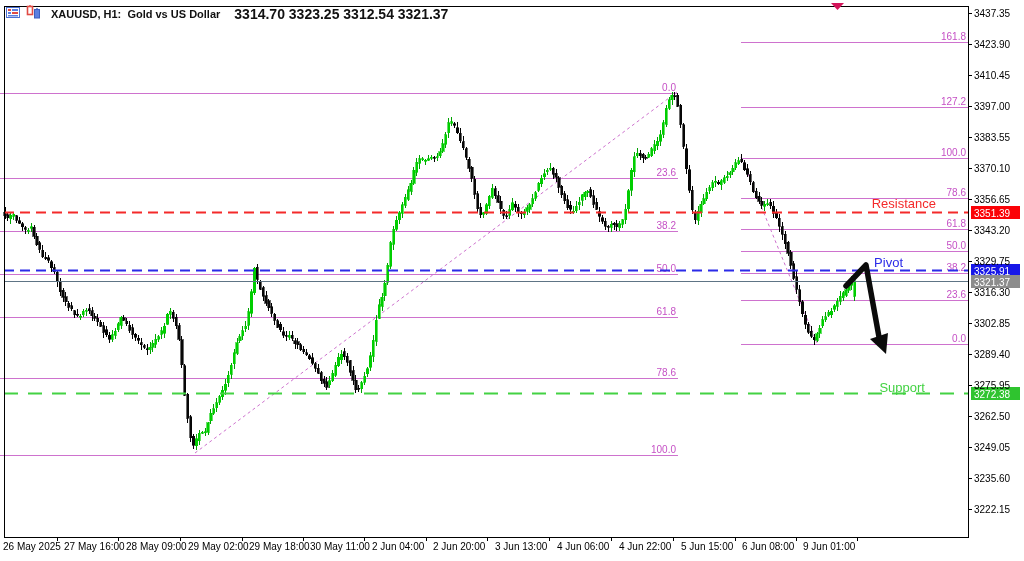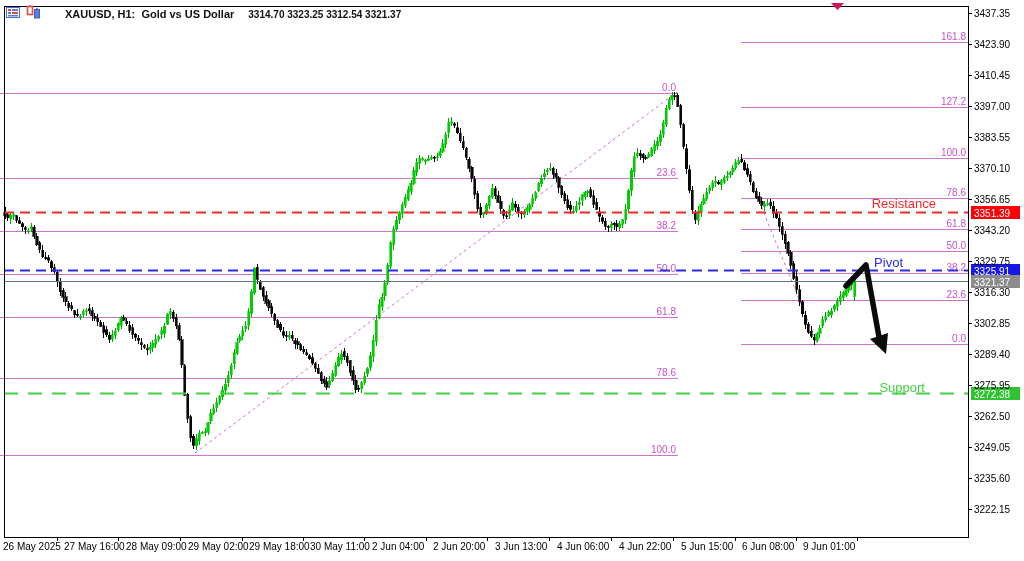--- a/index.html
+++ b/index.html
@@ -1,21 +1,21 @@
 <!DOCTYPE html>
 <html><head>
 <meta charset="utf-8">
 <style>
   html,body{margin:0;padding:0;background:#ffffff;}
   .stage{position:relative;width:1024px;height:561px;background:#ffffff;overflow:hidden;
          font-family:"Liberation Sans","DejaVu Sans",sans-serif;}
   .chart-header{position:absolute;left:6px;top:6px;height:16px;display:flex;align-items:center;gap:4px;z-index:30;}
   .hicon{display:inline-block;margin-right:2px;}
-  .symbol-text{font-size:11px;font-weight:bold;color:#111;margin-left:18px;white-space:pre;}
-  .ohlc-text{font-size:10px;font-weight:bold;color:#111;margin-left:10px;white-space:pre;}
+  .symbol-text{font-size:11px;font-weight:bold;color:#111;margin-left:4px;white-space:pre;}
+  .ohlc-text{font-size:14px;font-weight:bold;color:#111;margin-left:10px;white-space:pre;}
   svg text{font-family:"Liberation Sans","DejaVu Sans",sans-serif;}
 </style>
 </head>
 <body>
 
 <div class="stage">
 
   <div class="chart-header">
     <span class="hicon">
       <svg width="14" height="13" viewBox="0 0 14 13">

